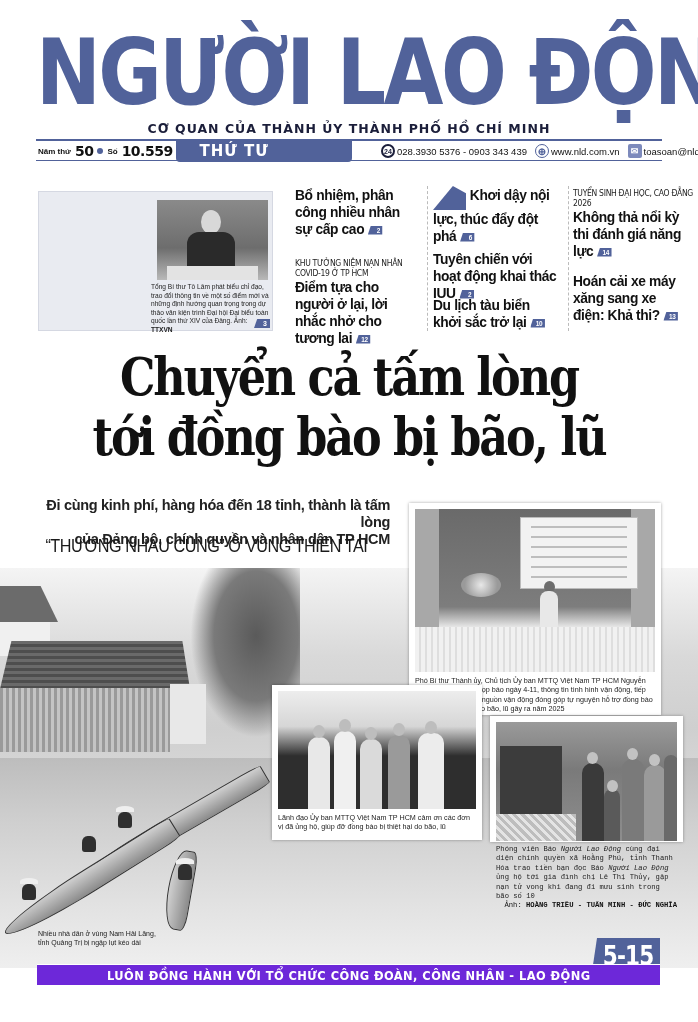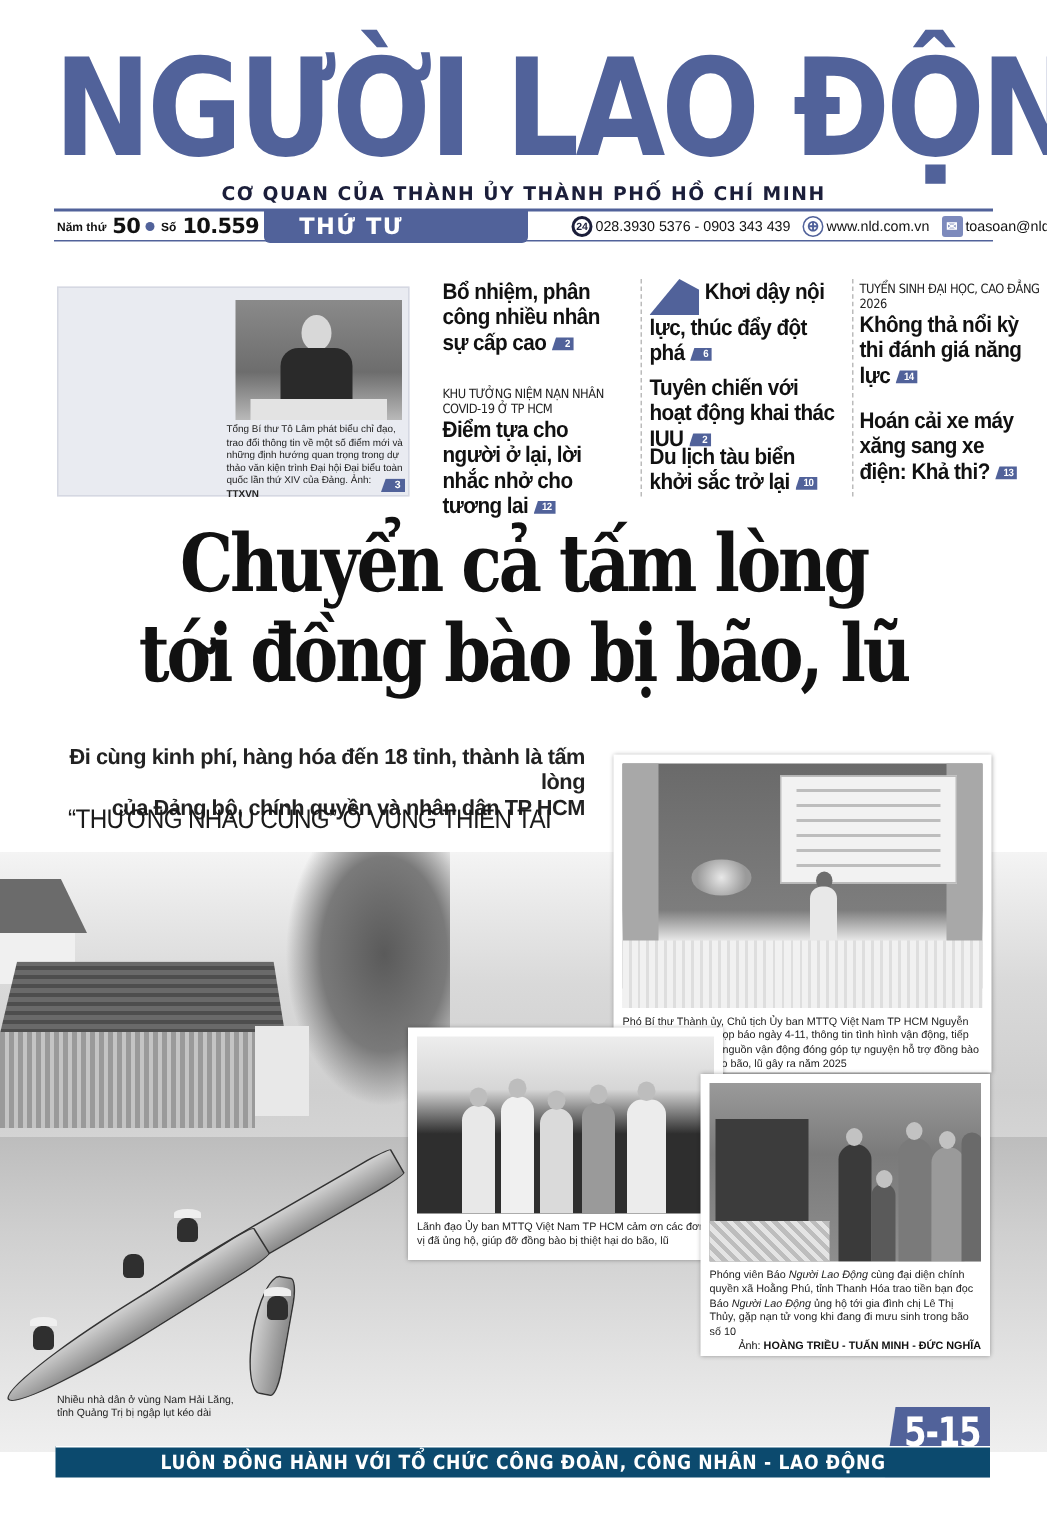--- a/index.html
+++ b/index.html
@@ -98,31 +98,31 @@
   .inset-1 .table { position: absolute; left: 0; top: 118px; width: 100%; height: 45px; background: repeating-linear-gradient(90deg, #f1f1f1 0 4px, #dedede 4px 6px); }
   .inset-1 .spk { position: absolute; left: 125px; top: 82px; width: 18px; height: 36px; background: #e8e8e8; border-radius: 8px 8px 0 0; }
   .inset-1 .spk-h { position: absolute; left: 129px; top: 72px; width: 11px; height: 12px; background: #6d6d6d; border-radius: 50%; }
   .inset-1 .flowers { position: absolute; left: 46px; top: 64px; width: 40px; height: 24px; background: radial-gradient(circle, #e8e8e8 0%, #9a9a9a 70%); border-radius: 50%; }
 
   .inset-2 { left: 272px; top: 685px; width: 210px; height: 155px; }
   .inset-2 .pic { height: 118px; background: linear-gradient(180deg, #ededed 0%, #d6d6d6 30%, #2e2e2e 55%, #2e2e2e 100%); }
   .inset-2 .fig { position: absolute; bottom: 0; width: 22px; border-radius: 10px 10px 0 0; }
   .inset-2 .head { position: absolute; width: 12px; height: 13px; border-radius: 50%; background: #bdbdbd; }
 
-  .inset-3 { left: 467px; top: 716px; width: 193px; height: 188px; }
+  .inset-3 { left: 490px; top: 716px; width: 193px; height: 126px; font-family: Liberation Mono, monospace; }
   .inset-3 .pic { height: 119px; background: linear-gradient(180deg, #9a9a9a 0%, #7a7a7a 40%, #8e8e8e 100%); }
   .inset-3 .altar { position: absolute; left: 4px; top: 24px; width: 62px; height: 70px; background: #3c3c3c; }
   .inset-3 .tablecloth { position: absolute; left: 0; top: 92px; width: 80px; height: 27px; background: repeating-linear-gradient(45deg, #bdbdbd 0 3px, #e4e4e4 3px 6px); }
   .inset-3 .fig { position: absolute; bottom: 0; width: 22px; border-radius: 10px 10px 0 0; }
   .inset-3 .head { position: absolute; width: 11px; height: 12px; border-radius: 50%; background: #c2c2c2; }
 
   
   .pages-box { position: absolute; left: 590px; top: 938px; width: 70px; height: 47px; background: #51629a; clip-path: polygon(10% 0, 100% 0, 100% 100%, 0 100%); }
   .pages-box span { position: absolute; right: 6px; top: 2px; font-family: "DejaVu Sans", sans-serif; font-weight: bold; font-size: 27px; color: #fff; letter-spacing: -1px; transform: scaleX(0.8); transform-origin: right top; }
-  .footer-bar { position: absolute; left: 37px; top: 964px; width: 623px; height: 21px; background: #0c4a6e; border-top: 1px solid #fff; display: flex; align-items: center; justify-content: center; }
+  .footer-bar { position: absolute; left: 37px; top: 964px; width: 623px; height: 21px; background: #6d28d9; border-top: 1px solid #fff; display: flex; align-items: center; justify-content: center; }
   .footer-bar span { font-family: "DejaVu Sans", sans-serif; font-weight: bold; font-size: 13px; color: #fff; letter-spacing: 0.5px; transform: scaleX(0.88); white-space: nowrap; }
   .white-bottom { position: absolute; left: 0; top: 986px; width: 698px; height: 36px; background: #fff; }
 </style>
 </head>
 <body>
 
 <div class="masthead">
   <div class="masthead-title">NGƯỜI LAO ĐỘNG</div>
 </div>
 <div class="tagline">CƠ QUAN CỦA THÀNH ỦY THÀNH PHỐ HỒ CHÍ MINH</div>

